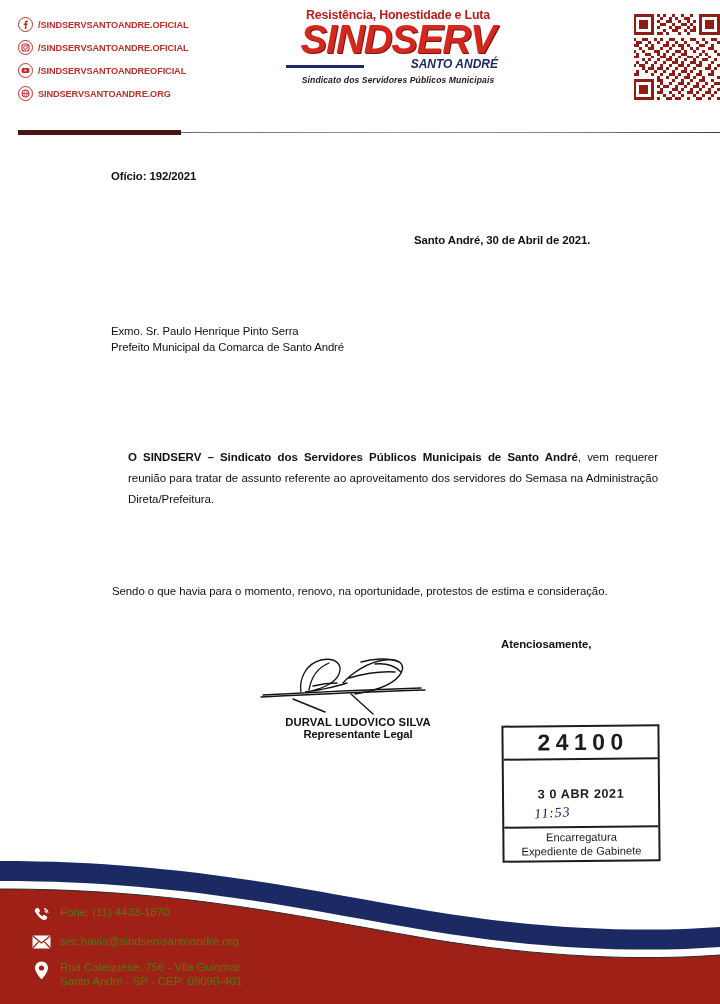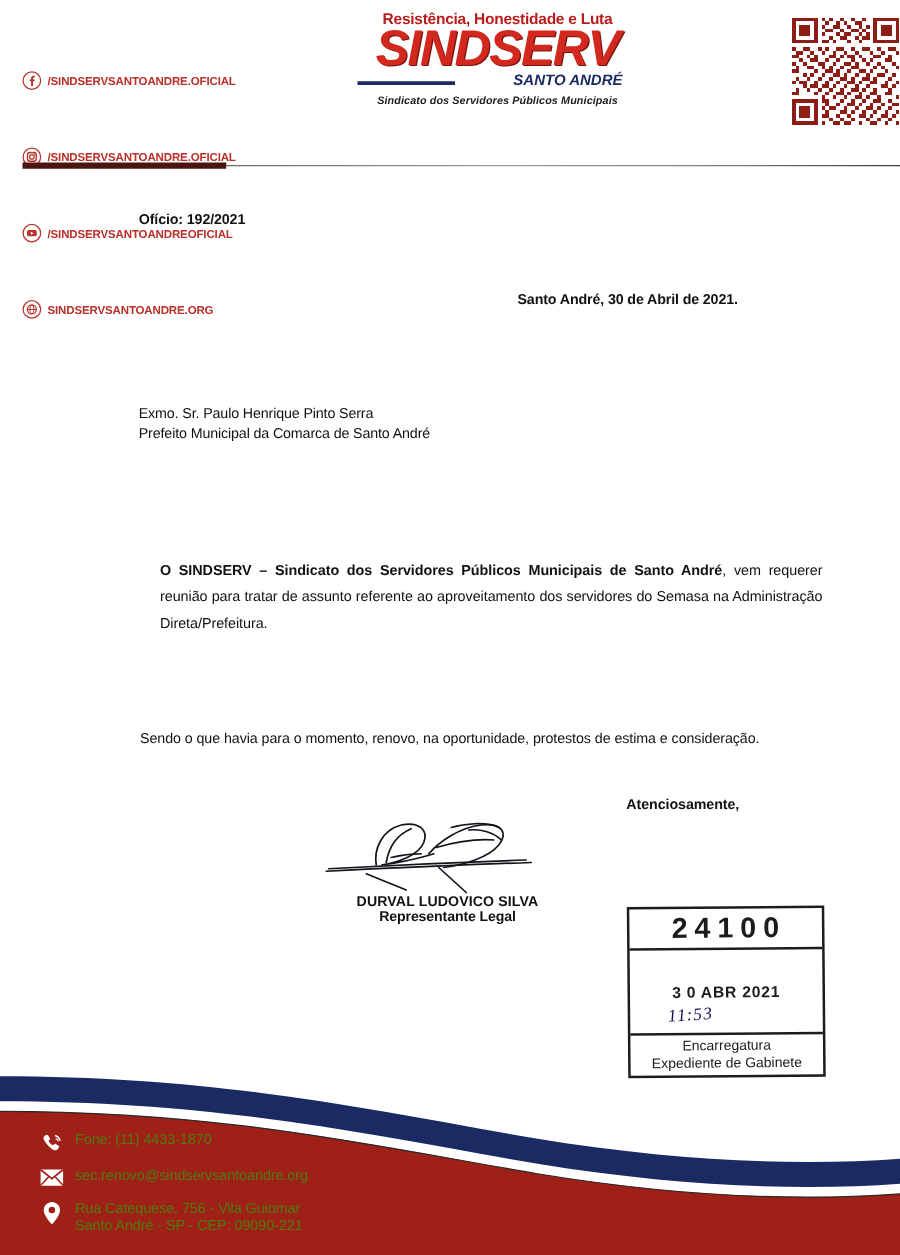--- a/index.html
+++ b/index.html
@@ -27,21 +27,20 @@
     position: absolute;
     left: 18px;
     top: 14px;
     width: 250px;
   }
   .social-item {
     display: flex;
     align-items: center;
     height: 21px;
     margin-bottom: 2px;
-    margin-top: 40px;
   }
   .social-icon {
     width: 13px;
     height: 13px;
     flex: 0 0 13px;
     border-radius: 50%;
     border: 1.4px solid #b8312a;
     color: #b8312a;
     display: flex;
     align-items: center;
@@ -704,30 +703,30 @@
     </div>
 
     <div class="contact-row">
       <span class="contact-icon">
         <svg width="19" height="14" viewBox="0 0 19 14">
             <rect x="0.5" y="0.5" width="18" height="13" rx="1" fill="#ffffff"></rect>
             <path d="M0.8 1 L9.5 8 L18.2 1" fill="none" stroke="#9e2017" stroke-width="1.3"></path>
             <path d="M0.8 13 L6.8 6.6 M18.2 13 L12.2 6.6" fill="none" stroke="#9e2017" stroke-width="1.2"></path>
           </svg>
       </span>
-      <span class="contact-text">sec.renovo@sindservsantoandre.org</span>
+      <span class="contact-text">sec.havia@sindservsantoandre.org</span>
     </div>
 
     <div class="contact-row">
       <span class="contact-icon">
         <svg width="15" height="19" viewBox="0 0 15 19">
             <path d="M7.5 0.6C3.9.6 1 3.5 1 7.1c0 4.6 6.5 11.3 6.5 11.3S14 11.7 14 7.1C14 3.5 11.1.6 7.5.6z" fill="#ffffff"></path>
             <circle cx="7.5" cy="7" r="2.6" fill="#9e2017"></circle>
           </svg>
       </span>
       <span class="contact-text">
         <div>Rua Catequese, 756 - Vila Guiomar</div>
-        <div>Santo André - SP - CEP: 09090-221</div>
+        <div>Santo André - SP - CEP: 09090-401</div>
       </span>
     </div>
 
   </div>
 </div>
 
 </body></html>

